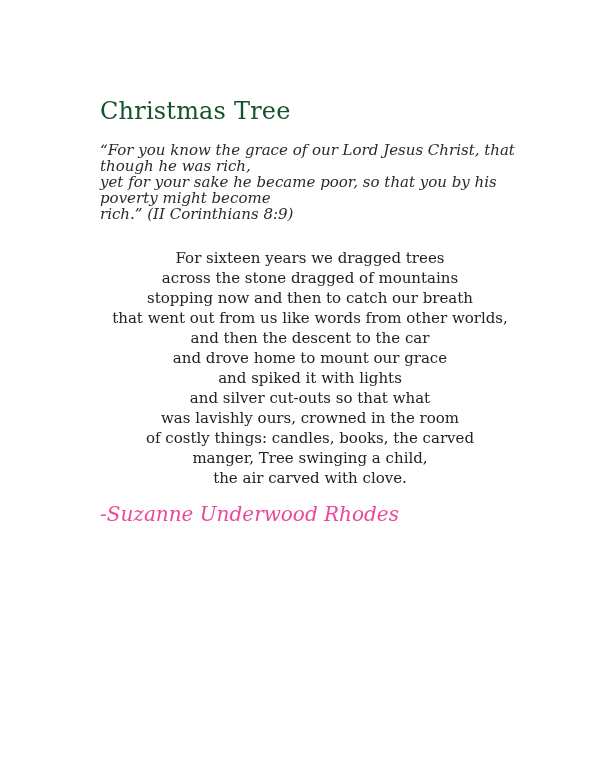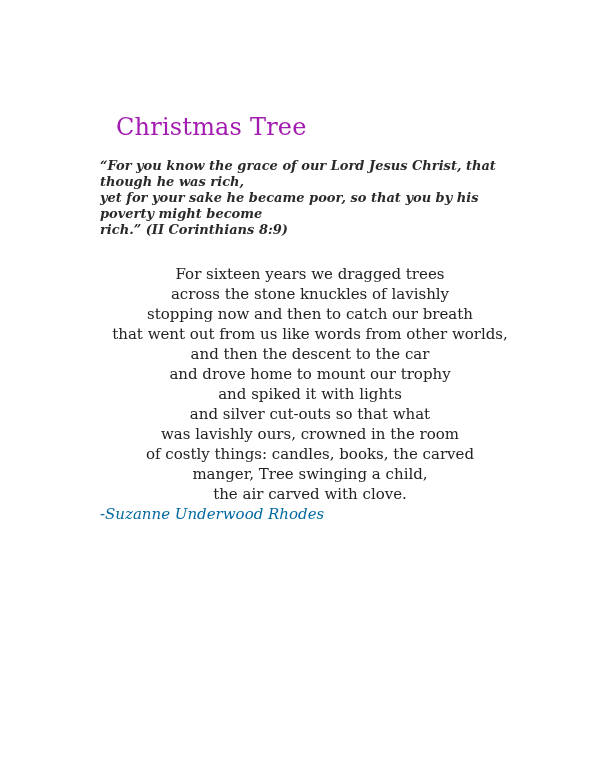--- a/index.html
+++ b/index.html
@@ -15,72 +15,72 @@
     color: #1f1f1f;
     overflow: hidden;
   }
   .page {
     position: absolute;
     left: 100px;
     top: 96px;
     width: 420px;
   }
   .poem-title {
-    margin: 16px;
+    margin: 0;
     font-size: 24px;
     font-weight: 400;
     line-height: 30px;
-    color: #a21caf;
+    color: #14532d;
     letter-spacing: 0.2px;
   }
   .epigraph {
-    margin-top: 4px;
+    margin-top: 16px;
     font-style: italic;
-    font-size: 13px;
+    font-size: 15px;
     line-height: 16px;
     color: #2a2a2a;
-    font-weight: bold;
   }
   .poem {
     margin-top: 26px;
     font-size: 15px;
     line-height: 20px;
     color: #222222;
   }
   .poem-line {
     white-space: nowrap;
     text-align: center;
   }
   .attribution {
     font-style: italic;
-    font-size: 15px;
+    font-size: 20px;
     line-height: 20px;
-    color: #0369a1;
+    color: #ec4899;
+    margin-top: 16px;
   }
 </style>
 </head>
 <body>
 
 <div class="page">
 
   <h1 class="poem-title">Christmas Tree</h1>
 
   <div class="epigraph">
     <div class="epigraph-line">“For you know the grace of our Lord Jesus Christ, that though he was rich,</div>
     <div class="epigraph-line">yet for your sake he became poor, so that you by his poverty might become</div>
     <div class="epigraph-line">rich.” (II Corinthians 8:9)</div>
   </div>
 
   <div class="poem">
     <div class="poem-line">For sixteen years we dragged trees</div>
-    <div class="poem-line">across the stone knuckles of lavishly</div>
+    <div class="poem-line">across the stone dragged of mountains</div>
     <div class="poem-line">stopping now and then to catch our breath</div>
     <div class="poem-line">that went out from us like words from other worlds,</div>
     <div class="poem-line">and then the descent to the car</div>
-    <div class="poem-line">and drove home to mount our trophy</div>
+    <div class="poem-line">and drove home to mount our grace</div>
     <div class="poem-line">and spiked it with lights</div>
     <div class="poem-line">and silver cut-outs so that what</div>
     <div class="poem-line">was lavishly ours, crowned in the room</div>
     <div class="poem-line">of costly things: candles, books, the carved</div>
     <div class="poem-line">manger, Tree swinging a child,</div>
     <div class="poem-line">the air carved with clove.</div>
     <div class="attribution">-Suzanne Underwood Rhodes</div>
   </div>
 
 </div>

